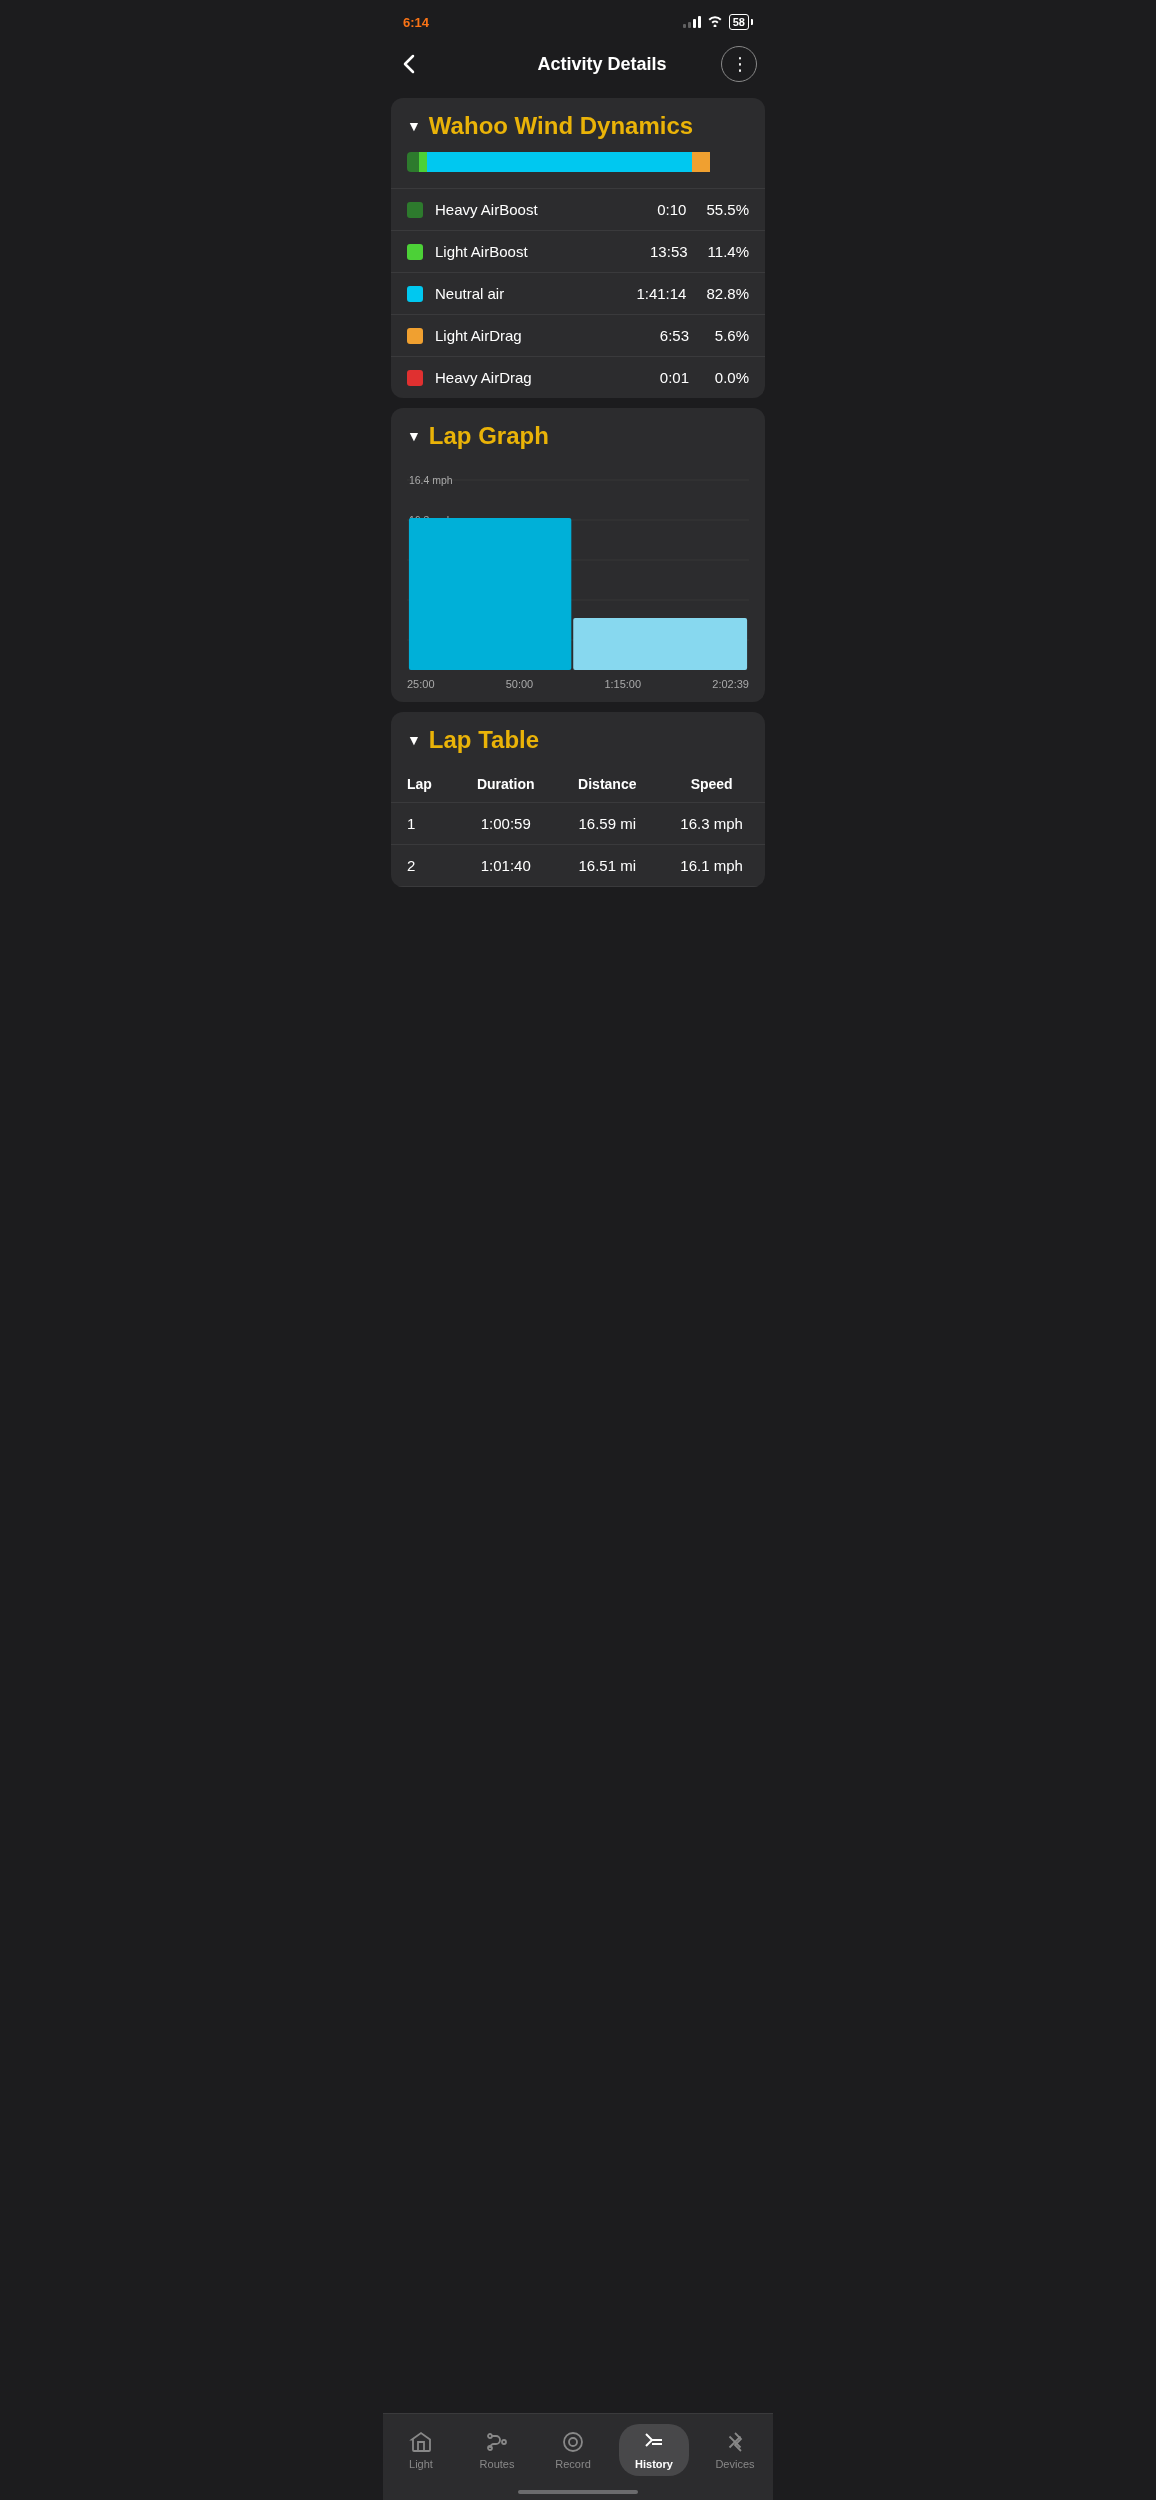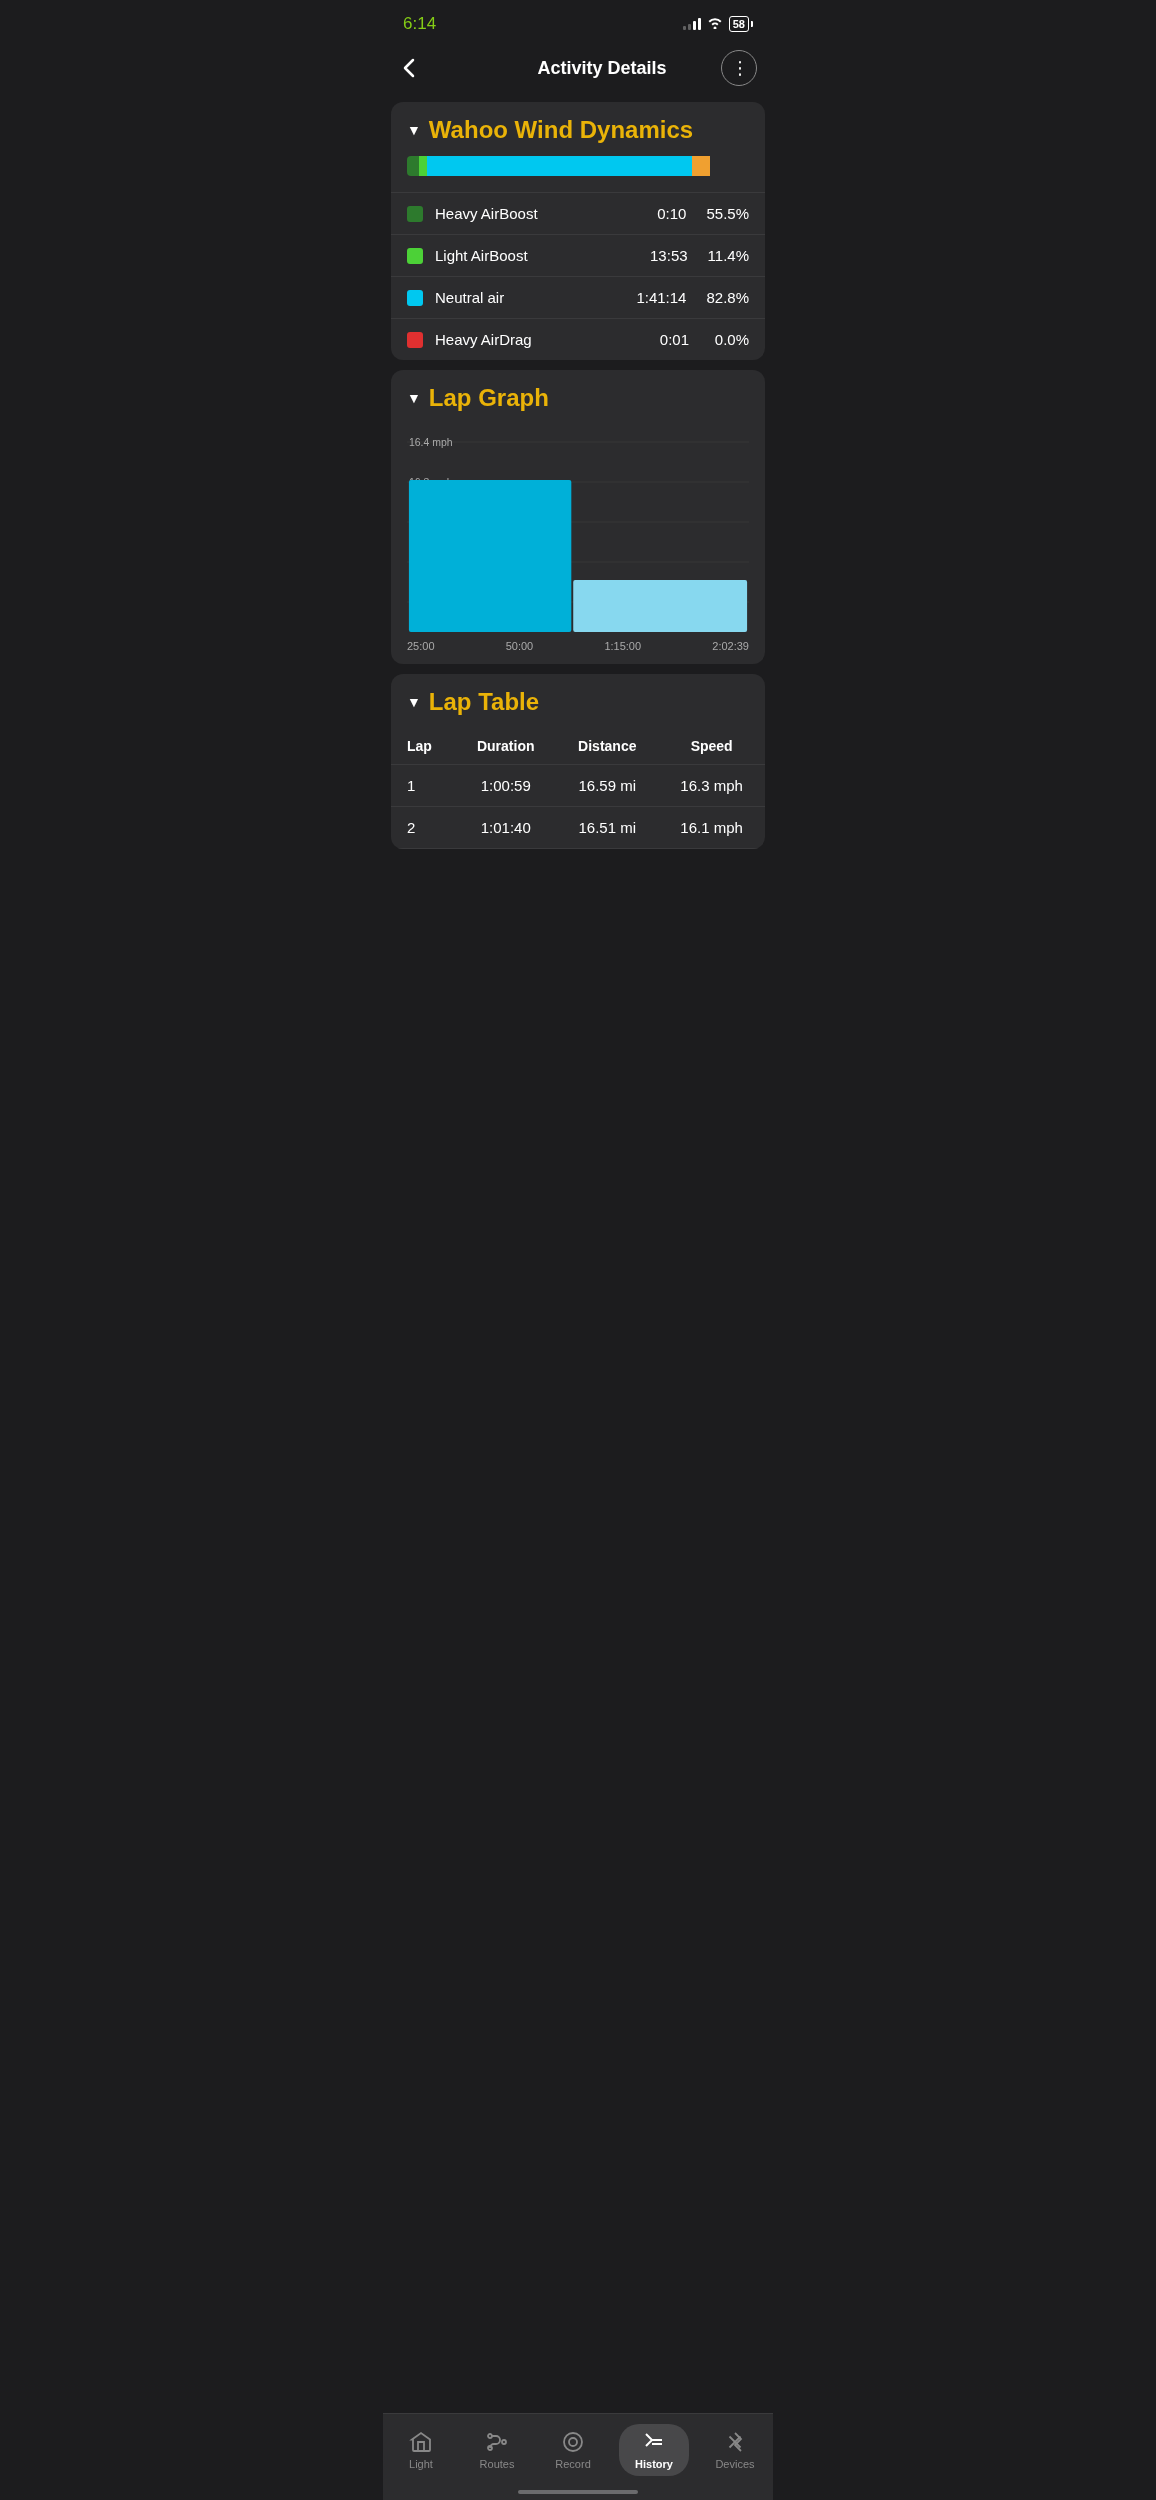--- a/index.html
+++ b/index.html
@@ -17,23 +17,23 @@
 
     
     .status-bar {
       display: flex;
       justify-content: space-between;
       align-items: center;
       padding: 14px 20px 8px;
       background: #1c1c1e;
     }
     .status-time {
-      font-size: 17px;
-      font-weight: 400;
-      color: #84cc16;
+      font-size: 13px;
+      font-weight: 700;
+      color: #f97316;
     }
     .status-icons {
       display: flex;
       align-items: center;
       gap: 6px;
     }
     .signal-bars {
       display: flex;
       align-items: flex-end;
       gap: 2px;
@@ -371,20 +371,26 @@
       <div class="air-color-dot" style="background:#4cd137;"></div>
       <span class="air-item-name">Light AirBoost</span>
       <span class="air-item-time">13:53</span>
       <span class="air-item-pct">11.4%</span>
     </div>
         <div class="air-item">
       <div class="air-color-dot" style="background:#00c8f0;"></div>
       <span class="air-item-name">Neutral air</span>
       <span class="air-item-time">1:41:14</span>
       <span class="air-item-pct">82.8%</span>
+    </div>
+        <div class="air-item">
+      <div class="air-color-dot" style="background:#f0a030;"></div>
+      <span class="air-item-name">Light AirDrag</span>
+      <span class="air-item-time">6:53</span>
+      <span class="air-item-pct">5.6%</span>
     </div>
         <div class="air-item">
       <div class="air-color-dot" style="background:#e03030;"></div>
       <span class="air-item-name">Heavy AirDrag</span>
       <span class="air-item-time">0:01</span>
       <span class="air-item-pct">0.0%</span>
     </div>
       </div>
   </div>
 

